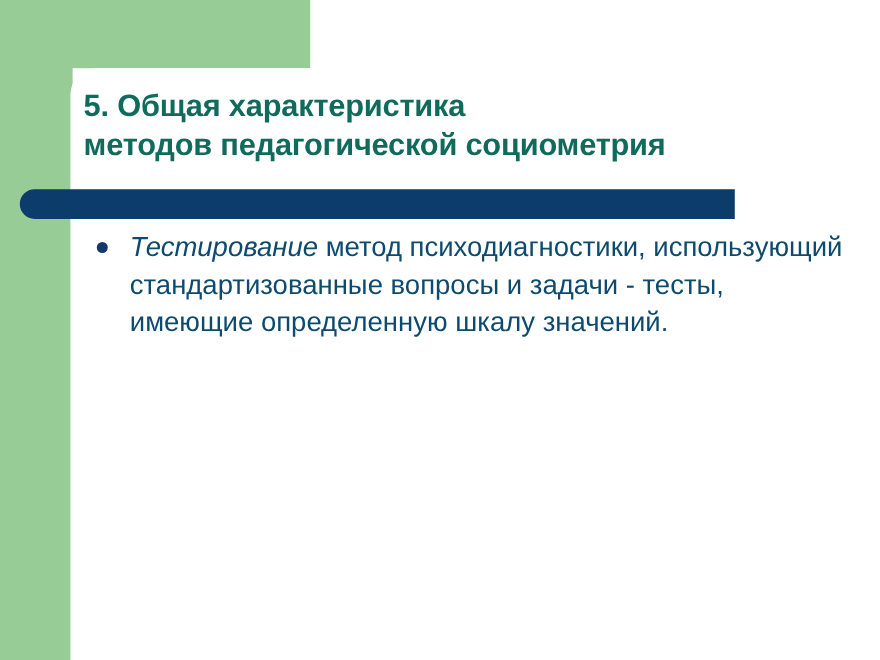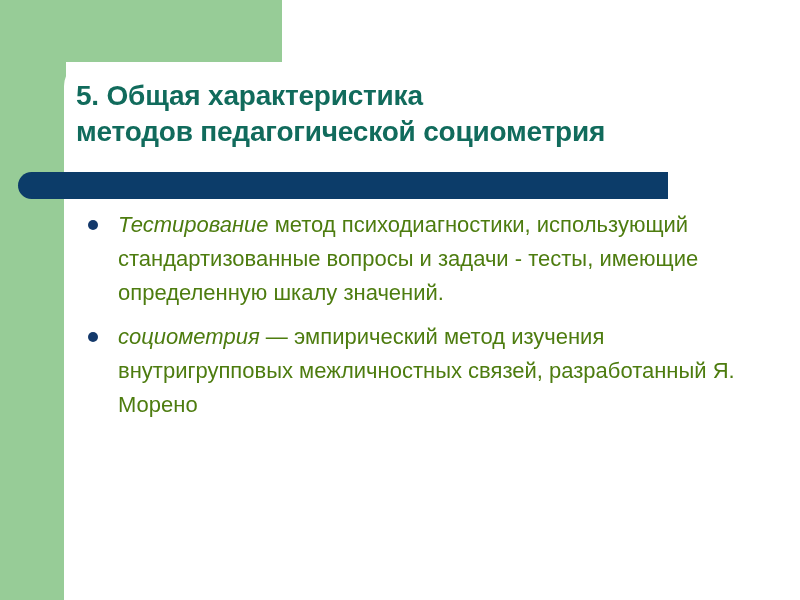--- a/index.html
+++ b/index.html
@@ -86,23 +86,23 @@
     top: 208px;
     width: 690px;
     list-style: none;
     margin: 0;
     padding: 0;
   }
   .bullet-item {
     position: relative;
     padding-left: 34px;
     margin-bottom: 10px;
-    color: #4d7c0f;
+    color: #0c4a6e;
     font-family: "Liberation Sans", sans-serif;
-    font-size: 22px;
+    font-size: 25px;
     line-height: 34px;
   }
   .bullet-marker {
     position: absolute;
     left: 4px;
     top: 12px;
     width: 10px;
     height: 10px;
     border-radius: 50%;
     background: #14396b;
@@ -129,19 +129,15 @@
     <span class="title-line">методов педагогической социометрия</span>
   </div>
 
   <div class="divider-bar"></div>
 
   <ul class="bullet-list">
     <li class="bullet-item">
       <span class="bullet-marker"></span>
       <span class="bullet-text"><span class="lead">Тестирование</span><span> метод психодиагностики, использующий стандартизованные вопросы и задачи - тесты, имеющие определенную шкалу значений.</span></span>
     </li>
-    <li class="bullet-item">
-      <span class="bullet-marker"></span>
-      <span class="bullet-text"><span class="lead">социометрия</span><span> — эмпирический метод изучения внутригрупповых межличностных связей, разработанный Я. Морено</span></span>
-    </li>
   </ul>
 
 </div>
 
 </body></html>

